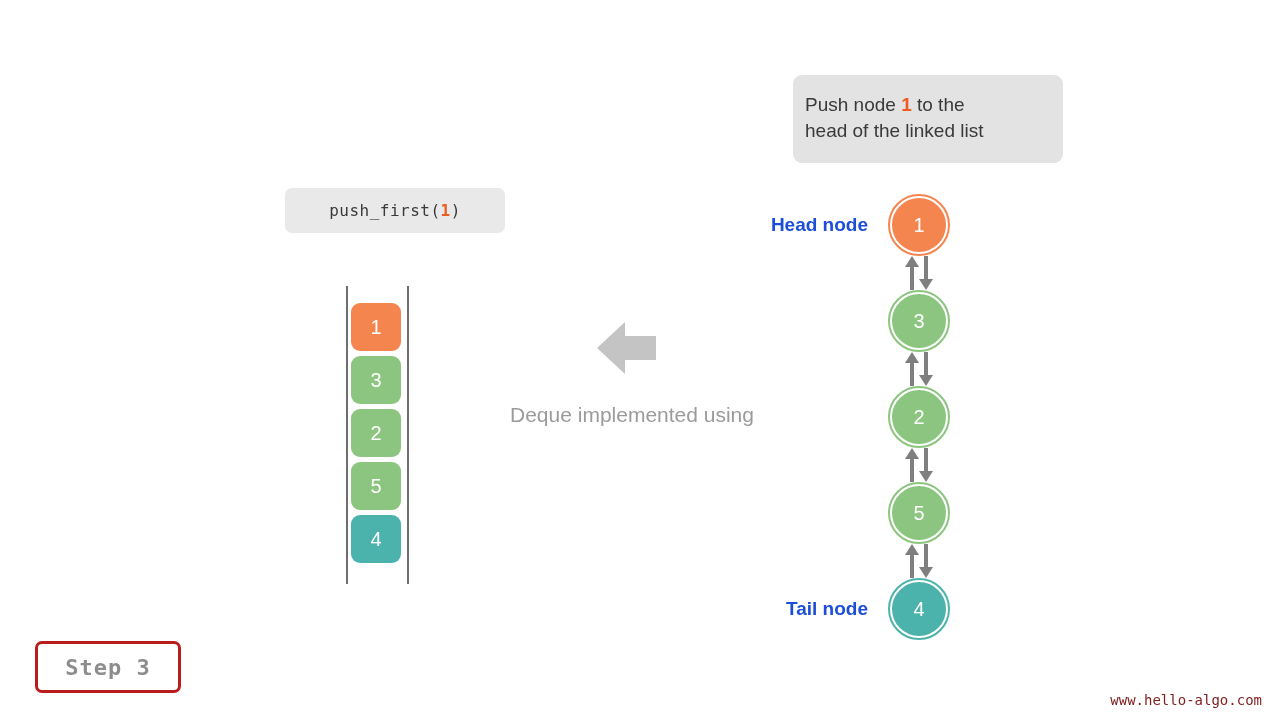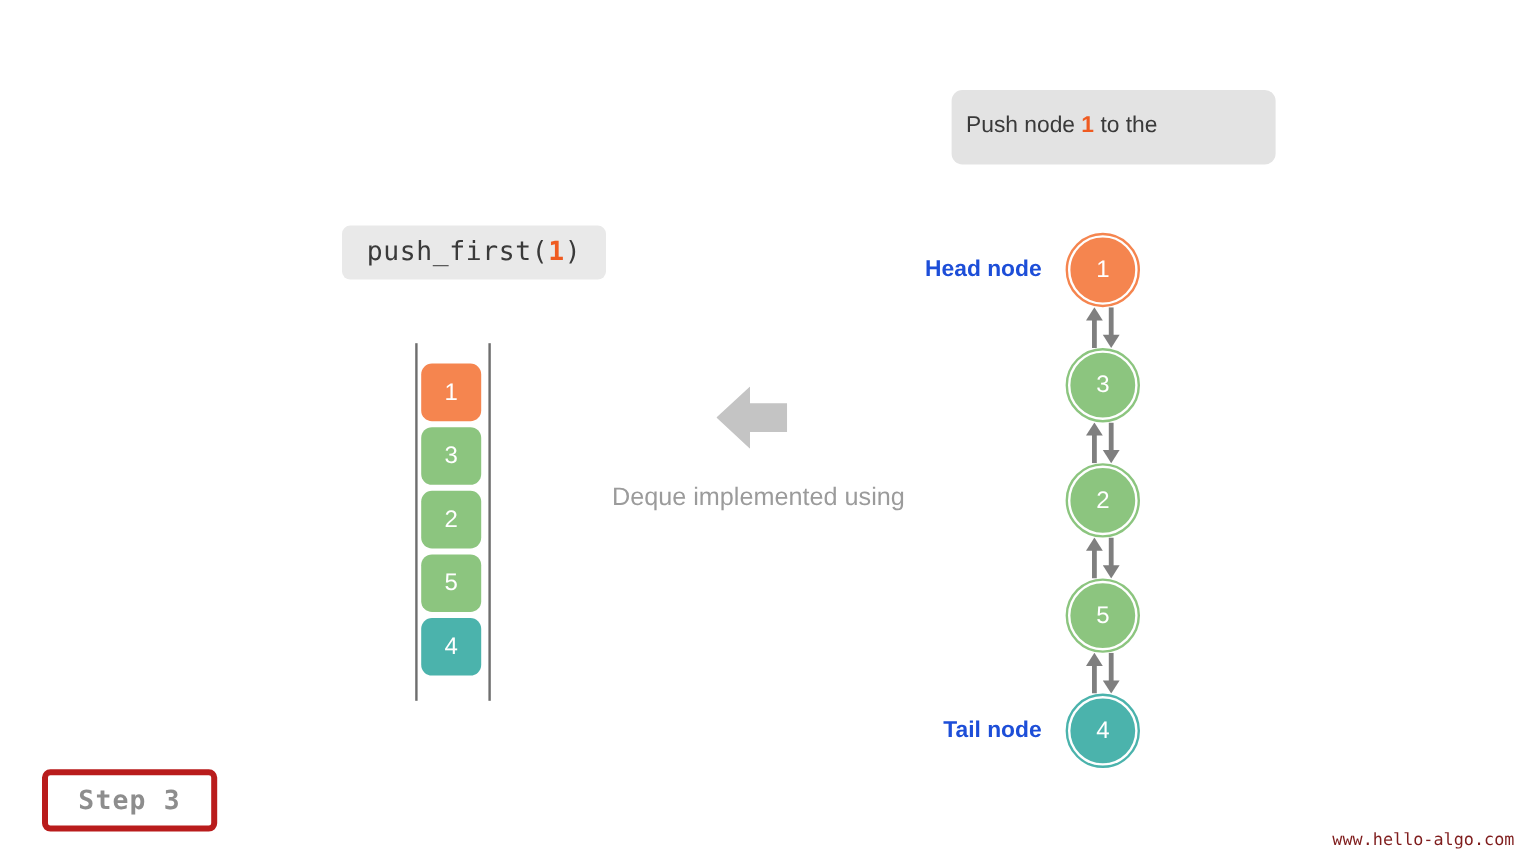--- a/index.html
+++ b/index.html
@@ -42,21 +42,21 @@
     top: 188px;
     width: 220px;
     height: 45px;
     box-sizing: border-box;
     background: #e9e9e9;
     border-radius: 7px;
     display: flex;
     align-items: center;
     justify-content: center;
     font-family: "DejaVu Sans Mono", monospace;
-    font-size: 22px;
+    font-size: 16px;
     color: #3a3a3a;
     letter-spacing: 0.5px;
   }
   .code-chip .hl {
     color: #ef5b21;
     font-weight: bold;
   }
 
   
   .array-wrap {
@@ -166,21 +166,21 @@
 
   
   .step-badge {
     position: absolute;
     left: 35px;
     top: 641px;
     width: 146px;
     height: 52px;
     box-sizing: border-box;
     background: #ffffff;
-    border: 5px solid #b91c1c;
+    border: 3px solid #b91c1c;
     border-radius: 7px;
     display: flex;
     align-items: center;
     justify-content: center;
     font-family: "DejaVu Sans Mono", monospace;
     font-size: 22px;
     font-weight: bold;
     color: #8d8d8d;
     letter-spacing: 1px;
   }
@@ -193,20 +193,21 @@
     font-family: "DejaVu Sans Mono", monospace;
     font-size: 14px;
     color: #7f1d1d;
   }
 </style>
 </head>
 <body>
 
 <div class="callout">
   <span>Push node </span><span class="hl">1</span><span> to the</span><br>
+  <span>head of the linked list</span>
 </div>
 
 <div class="code-chip">
   <span>push_first(</span>
     <span class="hl">1</span>
     <span>)</span>
 </div>
 
 <div class="array-wrap">
   <div class="rail left"></div>

